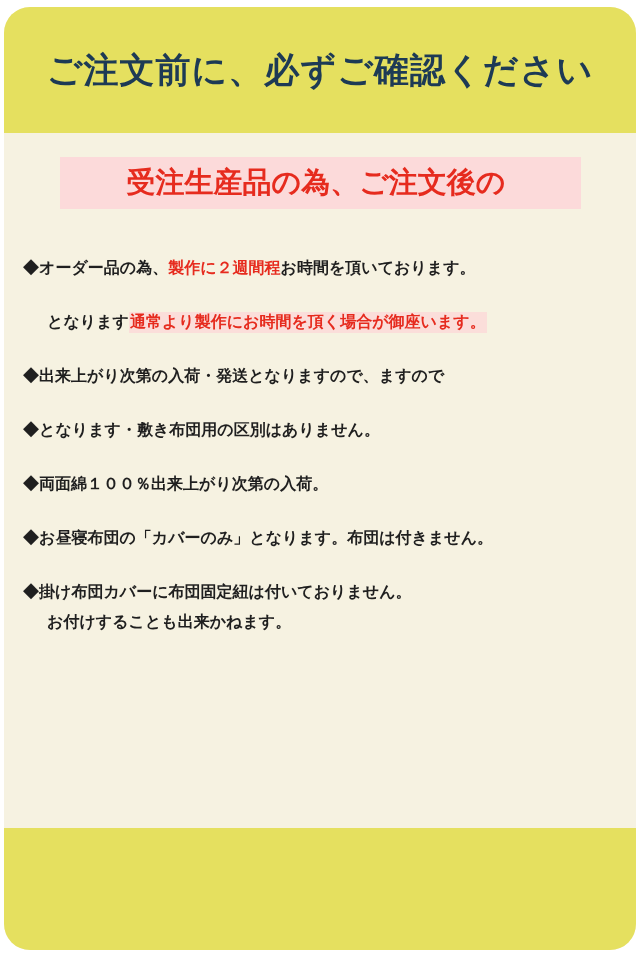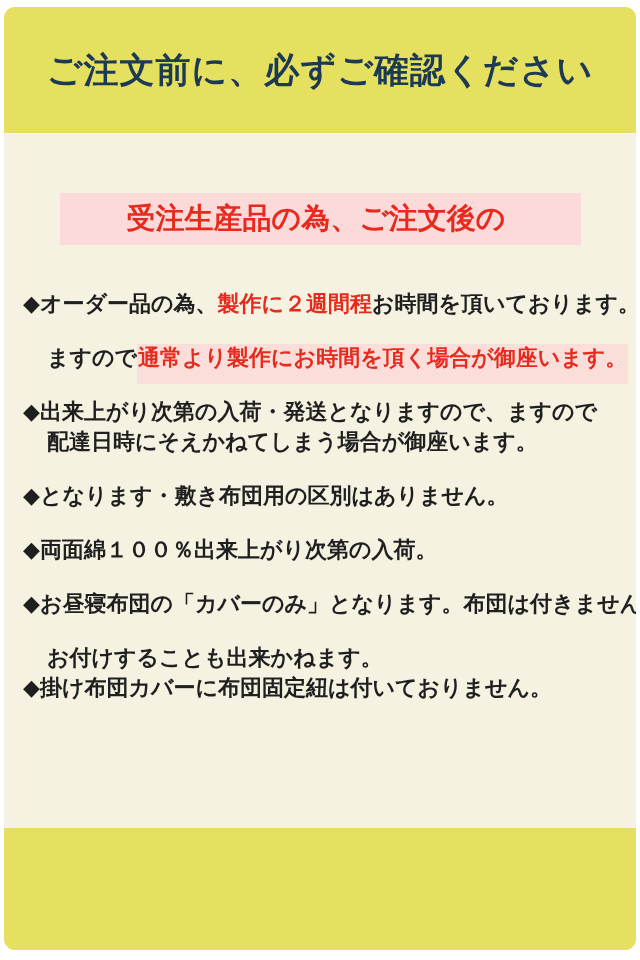--- a/index.html
+++ b/index.html
@@ -17,21 +17,21 @@
   body{
     position:relative;
     background:var(--page-bg);
     font-family:"Liberation Sans","DejaVu Sans",sans-serif;
     overflow:hidden;
   }
   .panel{
     position:absolute;
     left:4px; top:7px;
     width:632px; height:943px;
-    border-radius:11px;
+    border-radius:26px;
     overflow:hidden;
     background:var(--cream);
     display:flex;
     flex-direction:column;
   }
   .panel-header{
     flex:0 0 126px;
     background:var(--yellow);
     display:flex;
     align-items:center;
@@ -43,49 +43,50 @@
     letter-spacing:1px;
     color:var(--navy);
     white-space:nowrap;
   }
   .panel-body{
     flex:1 1 auto;
     overflow:hidden;
   }
   .warn-box{
     width:521px;
-    margin:60px auto 0 auto;
+    margin:24px auto 0 auto;
     background:var(--pink-box);
     color:var(--red);
     font-weight:bold;
     font-size:29px;
     line-height:37px;
     text-align:center;
     padding:7px 12px 8px 4px;
   }
   .notes{
     margin:44px 10px 0 19px;
     color:var(--text);
-    font-size:22px;
+    font-size:16px;
     font-weight:bold;
+    font-family:Liberation Serif, serif;
   }
   .note{
     margin-bottom:24px;
   }
   .note-line{
     line-height:30px;
     white-space:nowrap;
   }
   .note-line.cont{
     padding-left:24px;
   }
   .seg-red{ color:var(--red); }
   .seg-hl{
     background:var(--pink-highlight);
-    padding:1px 1px 14px 1px;
+    padding:1px 1px 3px 1px;
   }
   .panel-footer{
     flex:0 0 122px;
     background:var(--yellow);
   }
 </style>
 </head>
 <body>
 
 <div class="panel">
@@ -98,38 +99,37 @@
 
     <div class="warn-box">
       <div class="warn-line">受注生産品の為、ご注文後の</div>
     </div>
 
     <div class="notes">
         <div class="note">
           <div class="note-line"><span>◆オーダー品の為、</span><span class="seg-red">製作に２週間程</span><span>お時間を頂いております。</span></div>
         </div>
         <div class="note">
-          <div class="note-line cont"><span>ますので</span><span class="seg-red seg-hl">通常より製作にお時間を頂く場合が御座います。</span></div>
+          <div class="note-line cont"><span>となります</span><span class="seg-red seg-hl">通常より製作にお時間を頂く場合が御座います。</span></div>
         </div>
         <div class="note">
           <div class="note-line"><span>◆出来上がり次第の入荷・発送となりますので、ますので</span></div>
-          <div class="note-line cont"><span>配達日時にそえかねてしまう場合が御座います。</span></div>
         </div>
         <div class="note">
           <div class="note-line"><span>◆となります・敷き布団用の区別はありません。</span></div>
         </div>
         <div class="note">
           <div class="note-line"><span>◆両面綿１００％出来上がり次第の入荷。</span></div>
         </div>
         <div class="note">
           <div class="note-line"><span>◆お昼寝布団の「カバーのみ」となります。布団は付きません。</span></div>
         </div>
         <div class="note">
+          <div class="note-line"><span>◆掛け布団カバーに布団固定紐は付いておりません。</span></div>
           <div class="note-line cont"><span>お付けすることも出来かねます。</span></div>
-          <div class="note-line"><span>◆掛け布団カバーに布団固定紐は付いておりません。</span></div>
         </div>
       </div>
 
   </div>
 
   <div class="panel-footer"></div>
 
 </div>
 
 </body></html>

